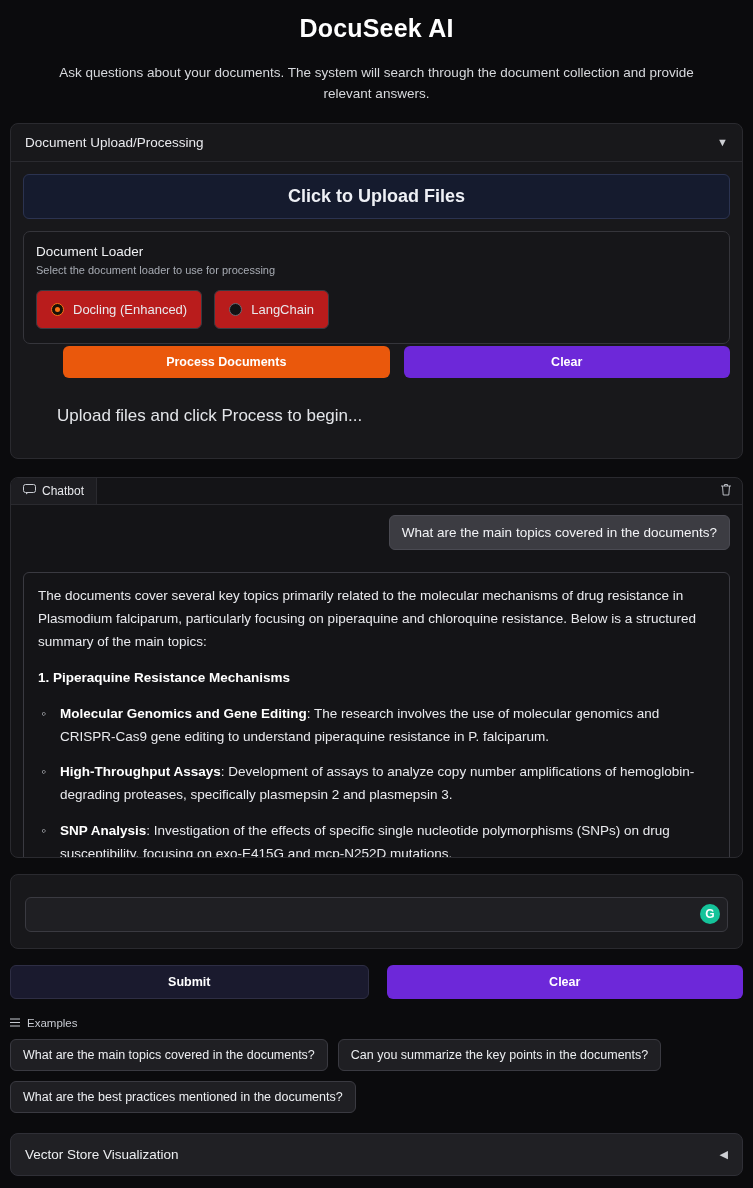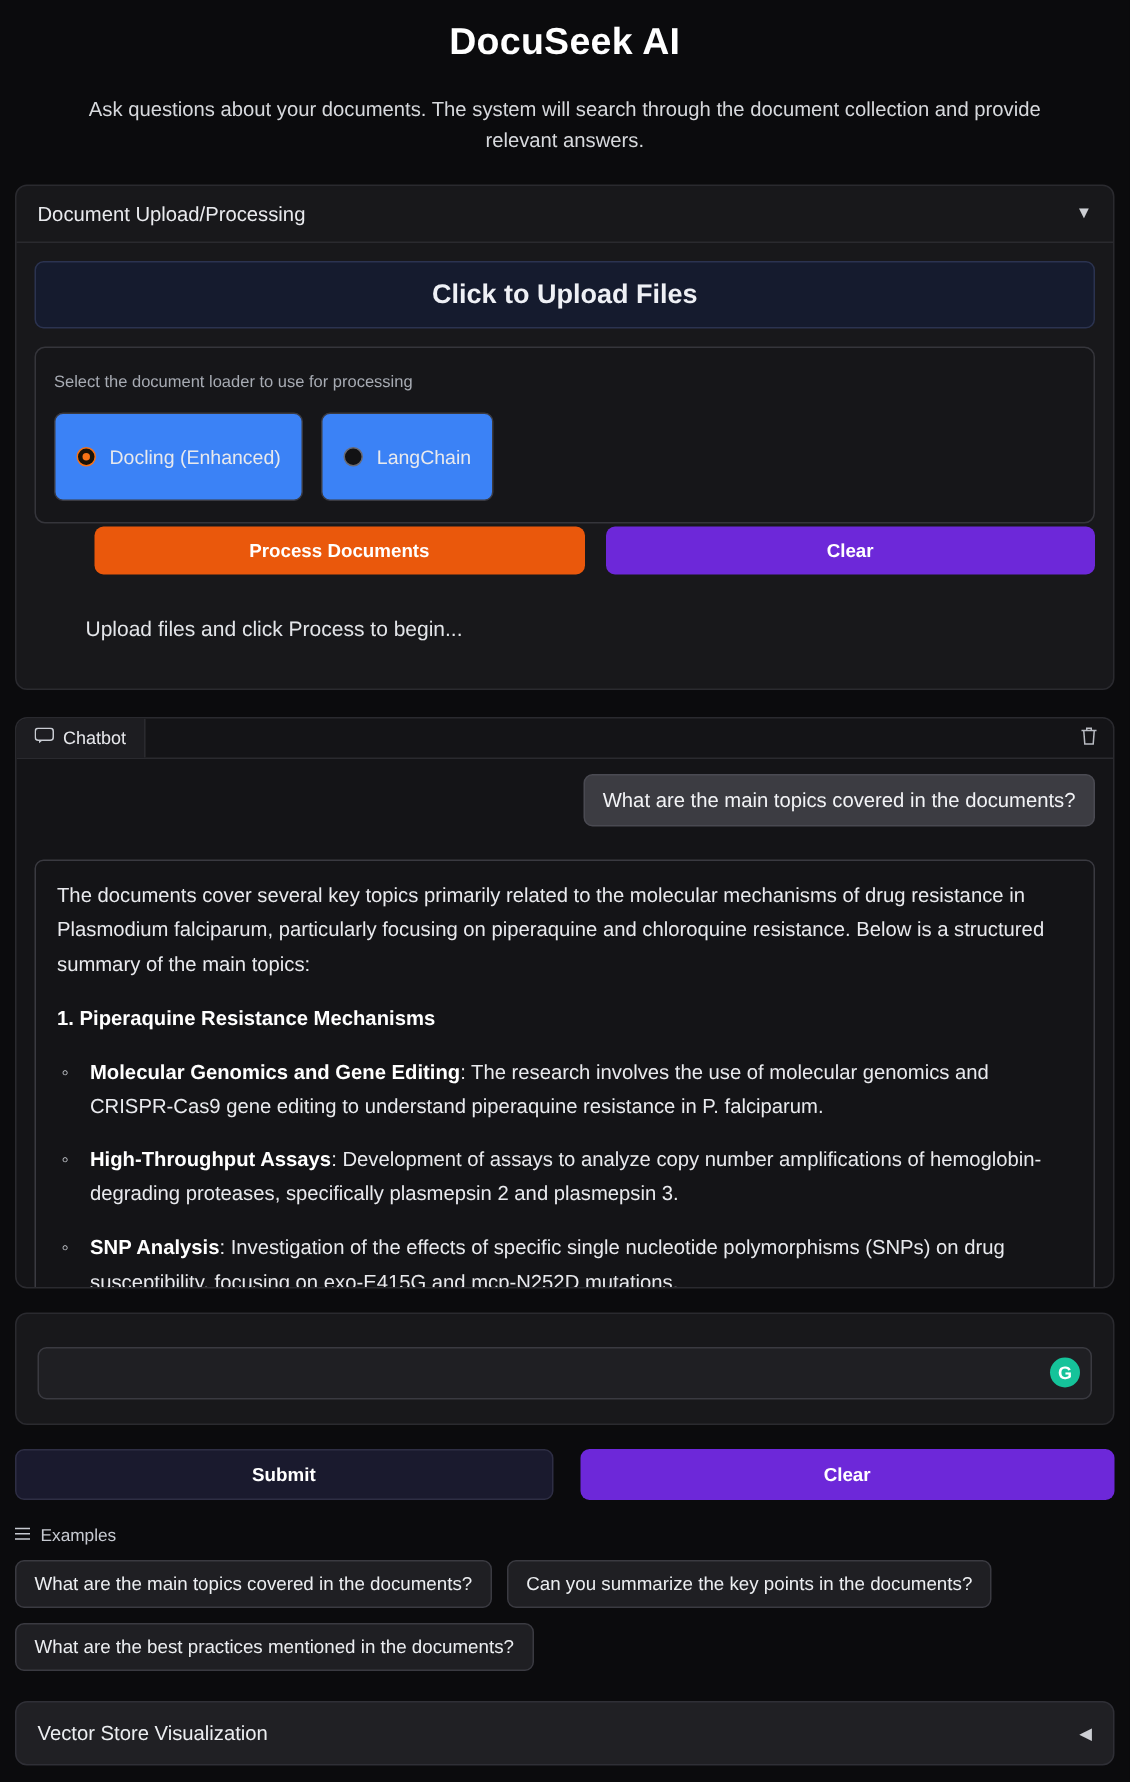--- a/index.html
+++ b/index.html
@@ -70,23 +70,23 @@
     background: #161619;
   }
   .loader-title { font-size: 13.5px; color: #f0f1f4; }
   .loader-sub { font-size: 11px; color: #a7abb3; margin-top: 5px; }
   .radio-row { display: flex; gap: 12px; margin-top: 14px; }
   .radio-opt {
     display: flex;
     align-items: center;
     gap: 9px;
     border: 1px solid #3a3a41;
-    background: #3b82f6;
-    border-radius: 6px;
-    padding: 21px 14px;
+    background: #b91c1c;
+    border-radius: 6px;
+    padding: 11px 14px;
     font-size: 13px;
     color: #e8e9ed;
     cursor: pointer;
   }
   .radio-dot {
     width: 13px; height: 13px;
     border-radius: 50%;
     border: 1px solid #6a6a72;
     background: #121214;
     position: relative;
@@ -113,21 +113,21 @@
     font-size: 12.5px;
     font-weight: bold;
     cursor: pointer;
     border: none;
     color: #ffffff;
   }
   .btn-process { background: #ea580c; }
   .btn-clear { background: #6d28d9; }
   .status-text {
     margin: 28px 0 20px 34px;
-    font-size: 14px;
+    font-size: 17px;
     color: #e3e5e9;
   }
 
   
   .chat-panel {
     background: #141417;
     border: 1px solid #2a2a2f;
     border-radius: 8px;
     margin-top: 18px;
     position: relative;
@@ -261,20 +261,21 @@
 
 <section class="panel">
   <div class="accordion-head">
     <span>Document Upload/Processing</span>
     <span class="caret">▼</span>
   </div>
   <div class="accordion-body">
     <button class="upload-btn">Click to Upload Files</button>
 
     <div class="loader-box">
+      <div class="loader-title">Document Loader</div>
       <div class="loader-sub">Select the document loader to use for processing</div>
       <div class="radio-row">
         <label class="radio-opt selected">
           <span class="radio-dot"></span>
           <span>Docling (Enhanced)</span>
         </label>
         <label class="radio-opt">
           <span class="radio-dot"></span>
           <span>LangChain</span>
         </label>

